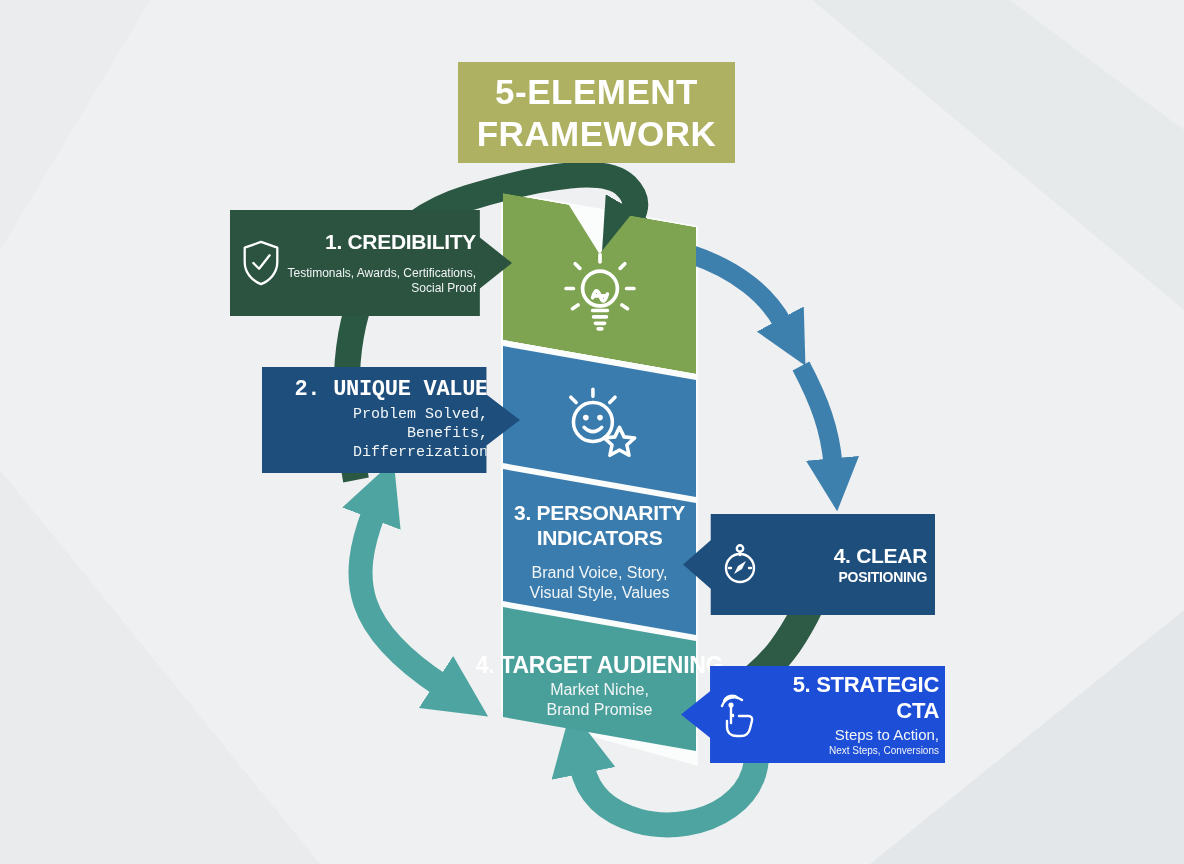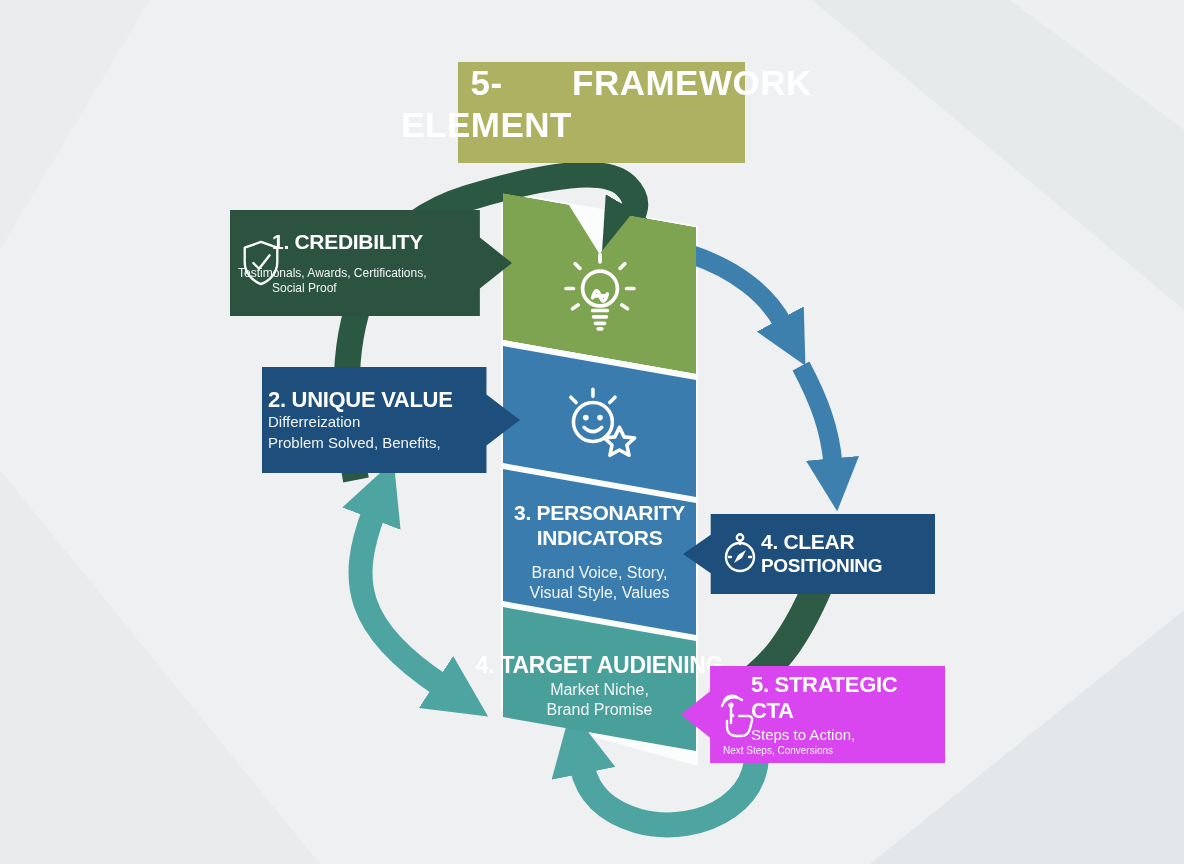--- a/index.html
+++ b/index.html
@@ -3,36 +3,36 @@
 <meta charset="utf-8">
 <style>
   html,body{margin:0;padding:0;background:#dfe2e4;}
   #canvas{position:relative;width:1184px;height:864px;background:#eff0f1;overflow:hidden;
           font-family:"Liberation Sans", sans-serif;}
   svg{display:block;}
   .layer{position:absolute;left:0;top:0;width:1184px;height:864px;}
   
   .box{position:absolute;color:#fff;}
   .box .inner{position:absolute;inset:0;display:flex;flex-direction:column;justify-content:center;
-              text-align:left;}
+              text-align:right;}
   .h1{font-weight:700;letter-spacing:-0.3px;line-height:1.18;}
   .sub{line-height:1.25;color:#f2f5f6;}
   .box-credibility{left:230px;top:210px;width:282px;height:106px;background:#2b5340;
      clip-path:polygon(0 0,88.6% 0,88.6% 26%,100% 50%,88.6% 74%,88.6% 100%,0 100%);}
   .box-uvp{left:262px;top:367px;width:258px;height:106px;background:#1d4e7c;
-     clip-path:polygon(0 0,87% 0,87% 26%,100% 50%,87% 74%,87% 100%,0 100%);}
-  .box-positioning{left:683px;top:514px;width:252px;height:80px;background:#1d4e7c;
+     clip-path:polygon(0 0,87% 0,87% 26%,100% 50%,87% 74%,87% 100%,0 100%);font-family:Liberation Mono, monospace;}
+  .box-positioning{left:683px;top:514px;width:252px;height:101px;background:#1d4e7c;
      clip-path:polygon(11% 0,100% 0,100% 100%,11% 100%,11% 74%,0 50%,11% 26%);}
-  .box-cta{left:681px;top:666px;width:264px;height:97px;background:#d946ef;
+  .box-cta{left:681px;top:666px;width:264px;height:97px;background:#1d4ed8;
      clip-path:polygon(11% 0,100% 0,100% 100%,11% 100%,11% 74%,0 50%,11% 26%);}
   .box-icon{position:absolute;top:50%;transform:translateY(-50%);}
   
   .title-box{position:absolute;left:458px;top:62px;width:277px;height:101px;background:#aeb161;
-     color:#fff;display:flex;flex-direction:row;justify-content:center;text-align:center;
-     font-weight:700;font-size:35px;line-height:1.2;letter-spacing:0.5px;padding-left:10px;}
+     color:#fff;display:flex;flex-direction:column;justify-content:center;text-align:center;
+     font-weight:700;font-size:35px;line-height:1.2;letter-spacing:0.5px;}
   
   .shape{position:absolute;left:503px;width:193px;transform:skewY(10deg);transform-origin:0 0;}
   .shape .content{position:absolute;inset:0;transform:skewY(-10deg);display:flex;flex-direction:column;
      align-items:center;justify-content:center;color:#fff;text-align:center;}
   .shape-idea{top:193px;height:147px;background:#7ea351;
      clip-path:polygon(0 0,34% 0,50% 30%,66% 0,100% 0,100% 100%,0 100%);}
   .shape-face{top:346px;height:117px;background:#3a7cad;}
   .shape-personality{top:469px;height:132px;background:#3a7cad;}
   .shape-audience{top:607px;height:110px;background:#49a09b;}
   .shape .content .h1{font-size:21px;}
@@ -135,36 +135,36 @@
     <div class="inner" style="left:42px;right:36px;">
       <div class="h1" style="font-size:21px;">1. CREDIBILITY</div>
       <div class="sub" style="font-size:12px;margin-top:12px;white-space:nowrap;margin-left:-34px;">Testimonals, Awards, Certifications,</div>
       <div class="sub" style="font-size:12px;">Social Proof</div>
     </div>
   </div>
 
   <div class="box box-uvp">
     <div class="inner" style="left:6px;right:32px;">
       <div class="h1" style="font-size:22px;">2. UNIQUE VALUE</div>
+      <div class="sub" style="font-size:15px;margin-top:3px;">Problem Solved, Benefits,</div>
       <div class="sub" style="font-size:15px;">Differreization</div>
-      <div class="sub" style="font-size:15px;margin-top:3px;">Problem Solved, Benefits,</div>
     </div>
   </div>
 
   <div class="box box-positioning">
     <svg class="box-icon" style="left:34px;" width="46" height="52" viewBox="0 0 46 52" fill="none" stroke="#fff" stroke-width="2.4" stroke-linecap="round" stroke-linejoin="round">
       <circle cx="23" cy="29" r="14"></circle>
       <circle cx="23" cy="9.5" r="3.2"></circle>
       <path d="M23,13 v3"></path>
       <path d="M29,22 L25,30 L17,35 L21,27 Z" fill="#fff" stroke="none"></path>
       <path d="M12,29 h2 M32,29 h2"></path>
     </svg>
     <div class="inner" style="left:78px;right:8px;">
       <div class="h1" style="font-size:21px;">4. CLEAR</div>
-      <div class="h1" style="font-size:19px;">POSITIONING</div>
+      <div class="h1" style="font-size:14px;">POSITIONING</div>
     </div>
   </div>
 
   <div class="box box-cta">
     <svg class="box-icon" style="left:32px;" width="48" height="56" viewBox="0 0 48 56" fill="none" stroke="#fff" stroke-width="2.4" stroke-linecap="round" stroke-linejoin="round">
       <path d="M11,14 a9,9 0 0 1 14,-3"></path>
       <path d="M9,19 a13,13 0 0 1 20,-6"></path>
       <circle cx="18" cy="18" r="2.6" fill="#fff" stroke="none"></circle>
       <path d="M18,18 V36"></path>
       <path d="M14,34 v6 c0,6 4.5,9 10,9 h4 c5,0 8,-3 9,-7.5 l2,-8 c0.6,-2.6 -1,-4.5 -3.4,-4.5 h-3.6 m-6,0 h6 m-12,-1 v1"></path>

